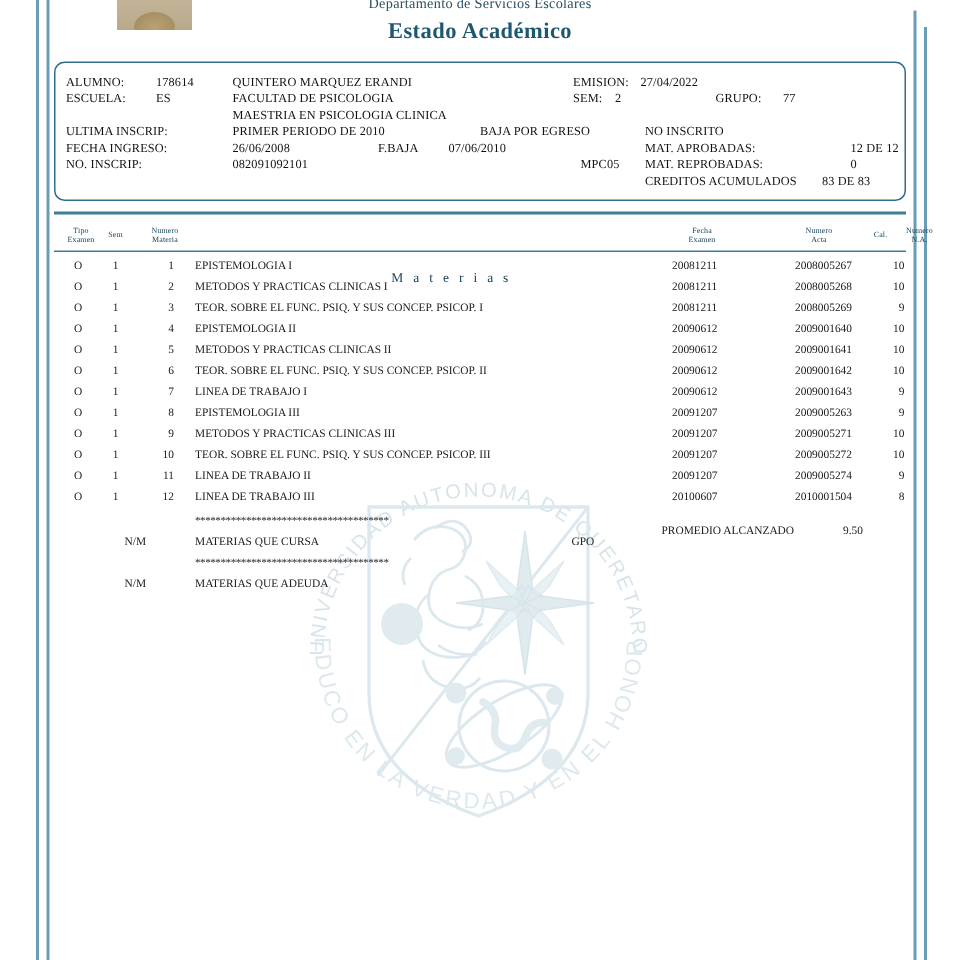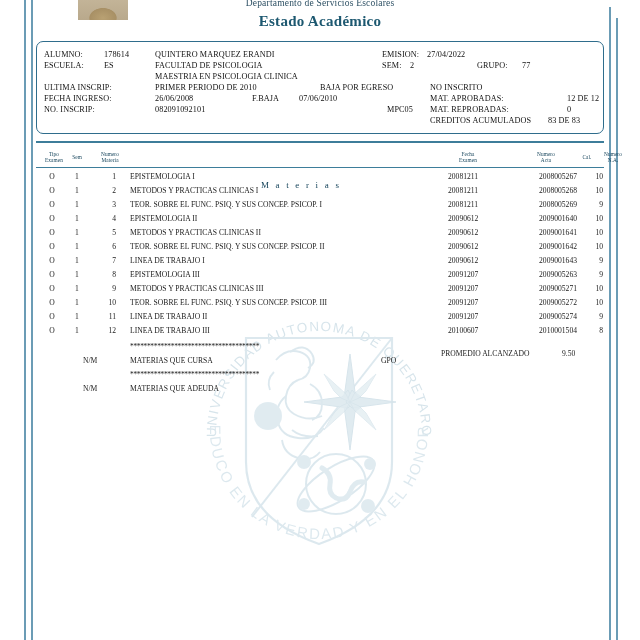--- a/index.html
+++ b/index.html
@@ -167,21 +167,21 @@
   .row span {
     position: absolute;
     top: 0;
     line-height: 14px;
   }
   .c-tipo   { left: 8px;  width: 16px; text-align: center; }
   .c-sem    { left: 34px; width: 14px; text-align: center; }
   .c-num    { left: 60px; width: 20px; text-align: right; }
   .c-mat    { left: 94px; }
   .c-fecha  { left: 412px; width: 52px; text-align: left; }
-  .c-acta   { left: 485px; width: 56px; text-align: right; }
+  .c-acta   { left: 485px; width: 56px; text-align: center; }
   .c-cal    { left: 551px; width: 16px; text-align: right; }
 
   
   #footer-block {
     position: absolute;
     left: 36px;
     top: 340px;
     width: 568px;
     font-size: 7.6px;
   }

